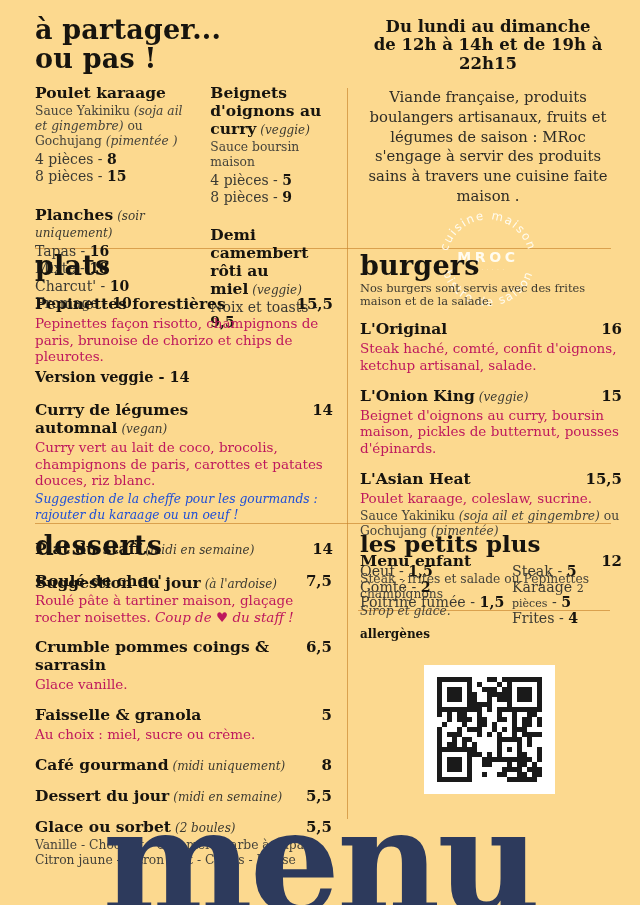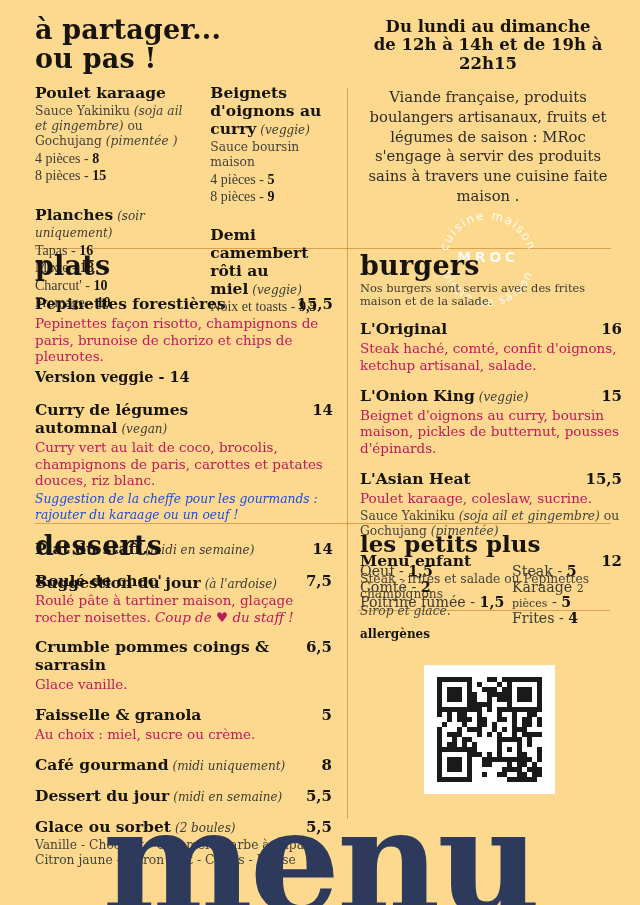--- a/index.html
+++ b/index.html
@@ -20,21 +20,21 @@
   
   .h1{font-size:27px;font-weight:bold;line-height:1.06;letter-spacing:.2px;}
   .h2{font-size:27px;font-weight:bold;letter-spacing:.2px;line-height:1;}
   .h3{font-size:23px;font-weight:bold;line-height:1;}
   .h4{font-size:12px;font-weight:bold;line-height:1;}
   .nm{font-size:15.5px;font-weight:bold;line-height:1.15;}
   .qual{font-size:12px;font-style:italic;font-weight:normal;color:#3c3a31;margin-left:4px;}
   .desc{font-size:13.5px;line-height:1.24;color:#be185d;margin-top:2px;}
   .sdesc{font-size:12.3px;line-height:1.22;color:#45433b;margin-top:2px;}
   .note{font-size:12.3px;font-style:italic;color:#1d4ed8;line-height:1.28;margin-top:3px;}
-  .opt{font-size:14px;line-height:1.02;color:#3b3a33;margin-top:3px;font-family:Liberation Serif, serif;}
+  .opt{font-size:14px;line-height:1.02;color:#3b3a33;margin-top:3px;}
   .opt b{color:#17140e;}
   .boldline{font-size:14.5px;font-weight:bold;margin-top:3px;}
   .pt-i{font-style:italic;}
   .pt-b{font-weight:bold;color:#17140e;}
   .pt-sm{font-size:11px;}
 
   .sec{position:absolute;}
   .mi{margin-top:12px;}
   .irow{display:flex;justify-content:space-between;align-items:flex-start;}
   .prc{font-size:15px;font-weight:bold;margin-left:12px;white-space:nowrap;}

